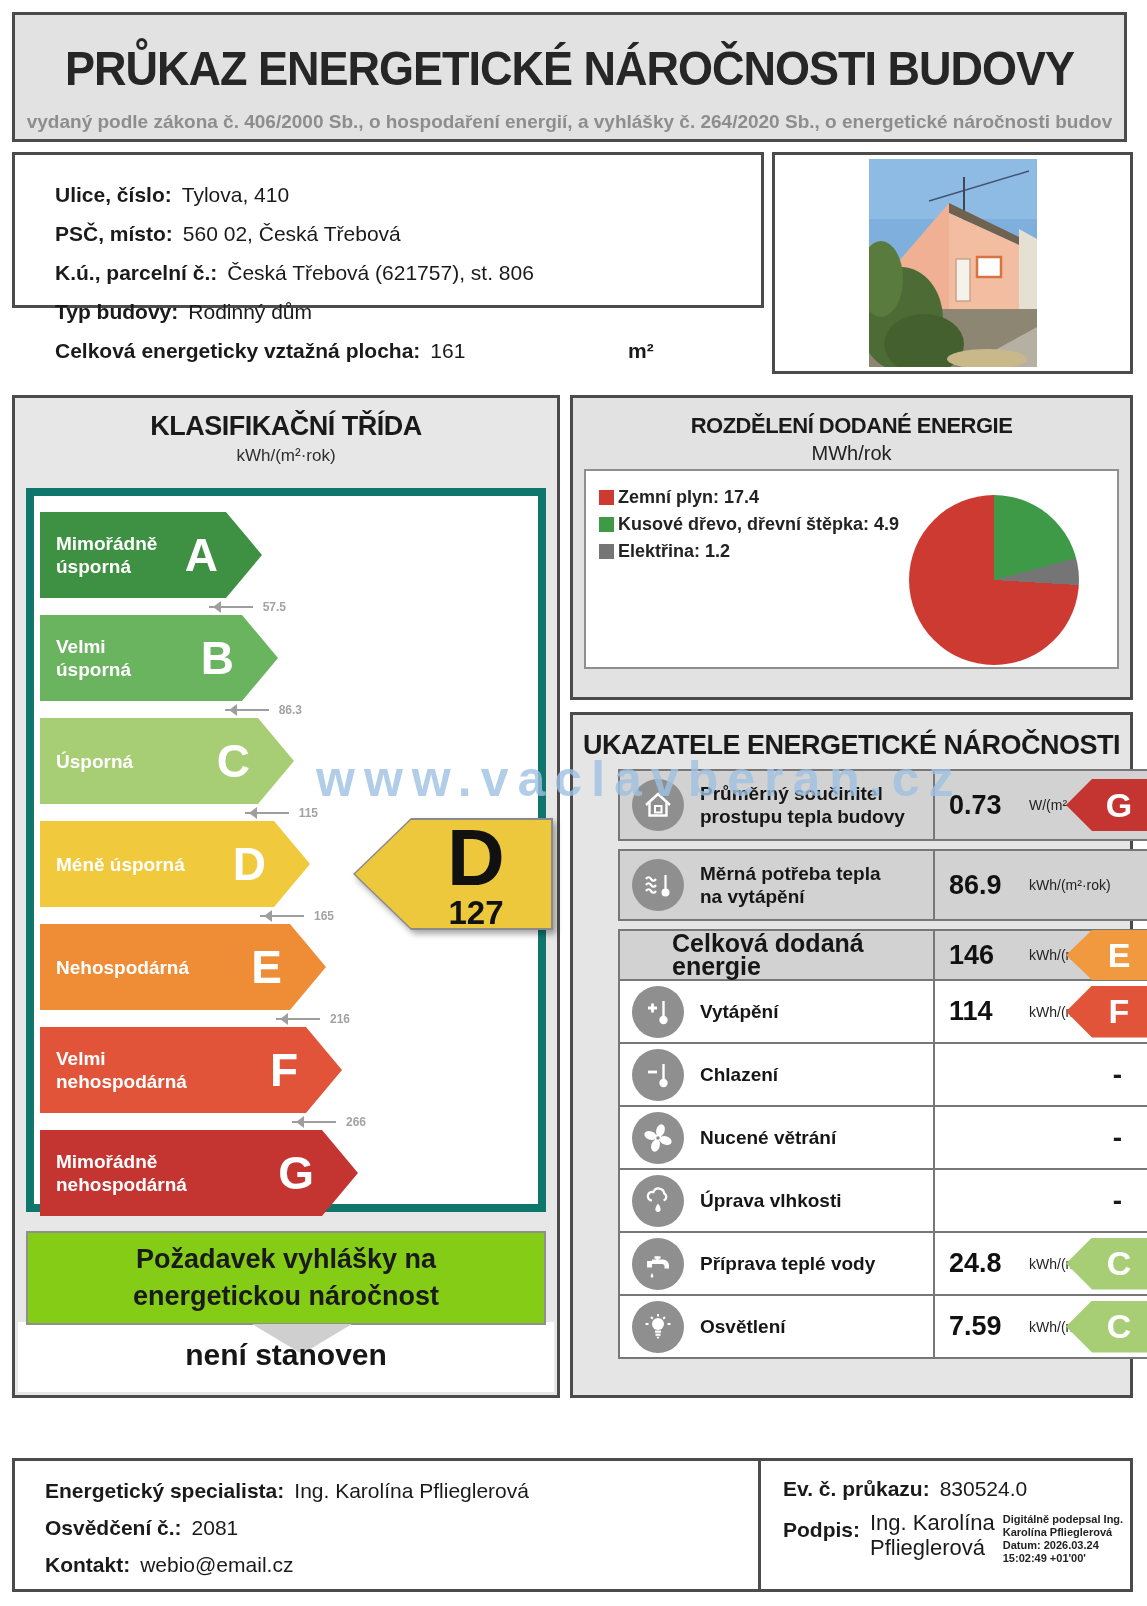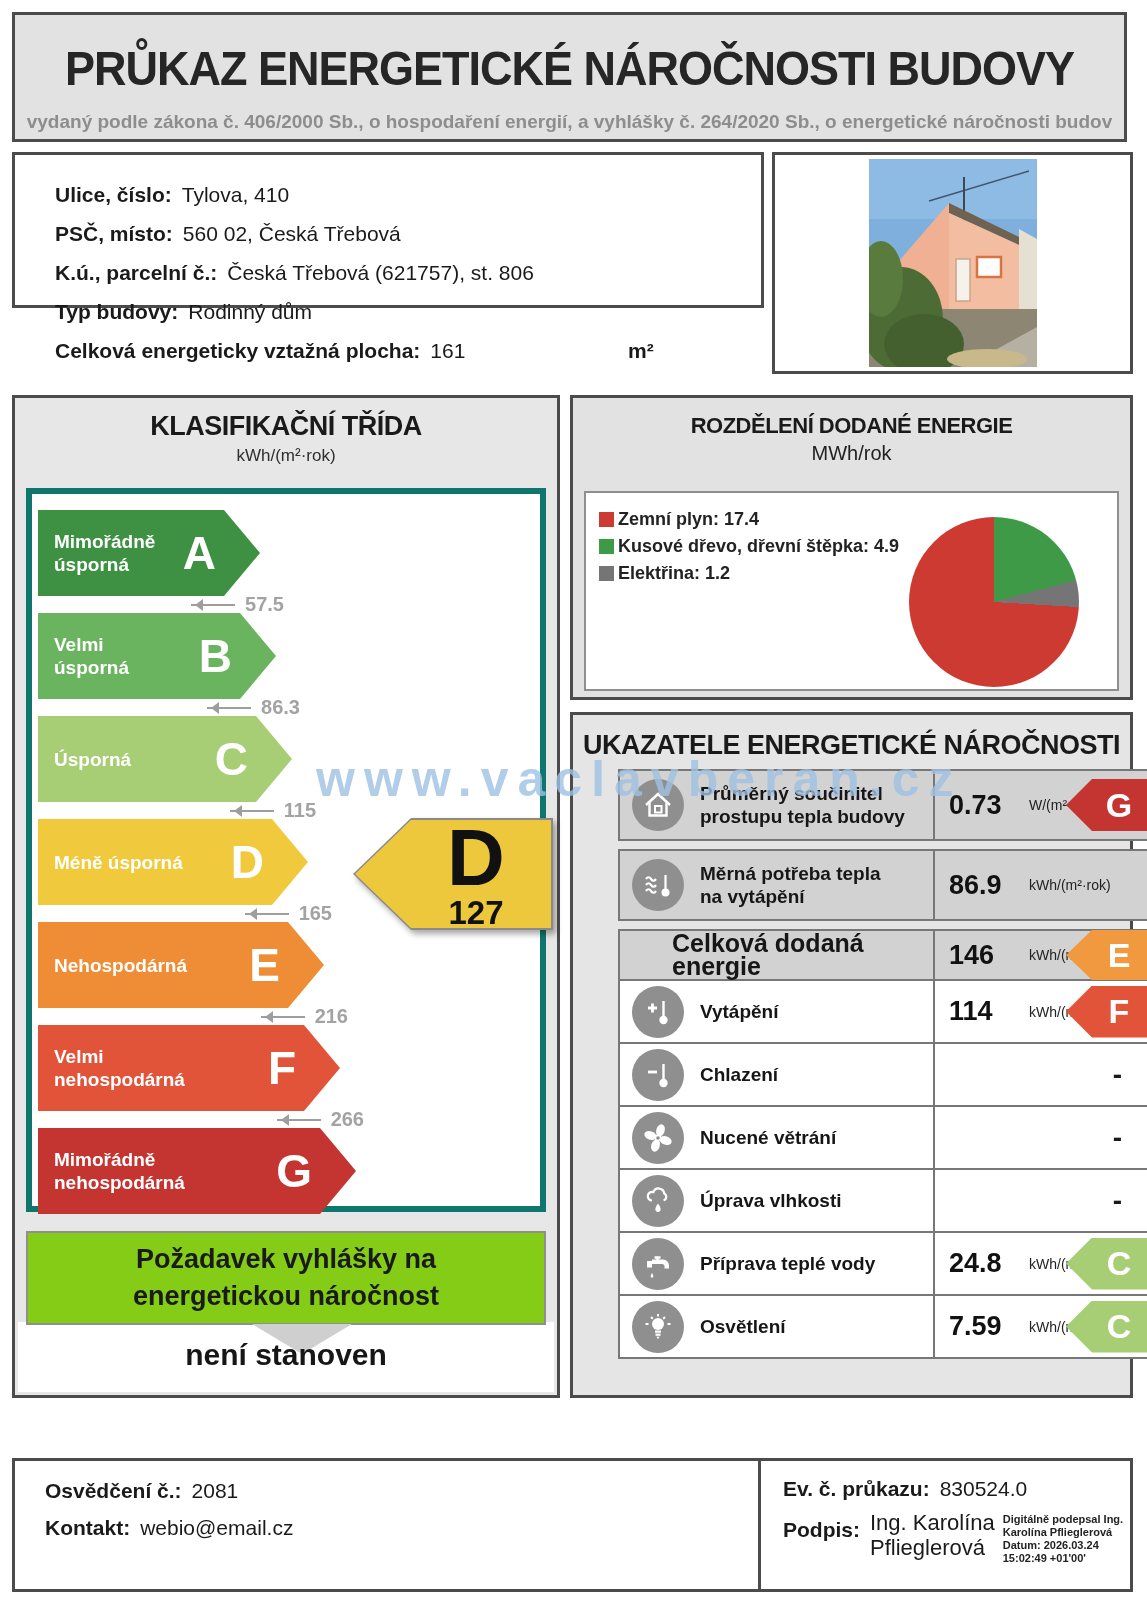--- a/index.html
+++ b/index.html
@@ -22,44 +22,44 @@
 
   
   .photo-box{left:772px;top:152px;width:361px;height:222px;display:flex;align-items:center;justify-content:center;}
 
   
   .panel{position:absolute;border:3px solid #4b4b4b;box-sizing:border-box;background:#e7e7e7;}
   .left-panel{left:12px;top:395px;width:548px;height:1003px;}
   .scale-title{text-align:center;font-size:27px;font-weight:800;margin-top:13px;letter-spacing:-0.5px;}
   .scale-sub{text-align:center;font-size:22px;font-weight:800;margin-top:2px;}
   .scale-unit{text-align:center;font-size:17px;margin-top:4px;color:#2e2e2e;}
-  .scale-box{position:absolute;left:11px;top:90px;width:520px;height:724px;background:#fff;border:6px solid #0f766e;box-sizing:border-box;padding:16px 0 8px 6px;}
+  .scale-box{position:absolute;left:11px;top:90px;width:520px;height:724px;background:#fff;border:8px solid #0f766e;box-sizing:border-box;padding:16px 0 8px 6px;}
   .arrow{position:relative;height:86px;color:#fff;clip-path:polygon(0 0,calc(100% - 36px) 0,100% 50%,calc(100% - 36px) 100%,0 100%);}
   .alabel{position:absolute;left:16px;top:50%;transform:translateY(-50%);font-size:19px;font-weight:700;line-height:23px;white-space:pre-line;}
   .aletter{position:absolute;right:44px;top:50%;transform:translateY(-50%);font-size:46px;font-weight:800;}
-  .threshold{height:17px;display:flex;justify-content:flex-end;align-items:center;gap:10px;color:#a3a3a3;font-size:20px;font-weight:700;}
+  .threshold{height:17px;display:flex;justify-content:flex-end;align-items:center;gap:10px;color:#a3a3a3;font-size:12px;font-weight:700;}
   .tarrow{width:44px;height:2px;background:#9e9e9e;position:relative;flex:none;}
   .tarrow::before{content:"";position:absolute;left:-2px;top:-5px;border:6px solid transparent;border-right:8px solid #9e9e9e;}
 
   .rating{position:absolute;left:338px;top:420px;width:200px;height:112px;z-index:6;filter:drop-shadow(3px 4px 3px rgba(0,0,0,.35));}
   .rating-shape{position:absolute;inset:0;background:#8a8a8a;clip-path:polygon(0 50%,58px 0,100% 0,100% 100%,58px 100%);}
   .rating-shape-inner{position:absolute;inset:2px;background:#edc83d;clip-path:polygon(0 50%,56px 0,100% 0,100% 100%,56px 100%);}
   .rating-letter{position:absolute;left:56px;right:10px;top:0;text-align:center;font-size:80px;line-height:80px;font-weight:800;color:#111;}
   .rating-value{position:absolute;left:56px;right:10px;top:76px;text-align:center;font-size:33px;font-weight:700;color:#111;}
 
   .req-white{position:absolute;left:3px;right:3px;bottom:3px;height:70px;background:#fff;}
   .req-band{position:absolute;left:11px;top:833px;width:520px;height:94px;background:#84cc16;border:2px solid #8f8f8f;box-sizing:border-box;text-align:center;font-size:27px;font-weight:800;padding:8px 28px 0;line-height:37px;}
   .req-tri{position:absolute;top:926px;left:237px;width:100px;height:30px;background:#cfcfcf;clip-path:polygon(0 0,100% 0,50% 100%);filter:drop-shadow(0 2px 1px rgba(0,0,0,.3));}
   .req-value{position:absolute;top:940px;left:0;width:100%;text-align:center;font-size:30px;font-weight:800;color:#161616;}
 
   
   .pie-panel{left:570px;top:395px;width:563px;height:305px;background:#e2e2e2;}
   .pie-title{text-align:center;font-size:22px;font-weight:800;margin-top:15px;letter-spacing:-0.5px;}
   .pie-unit{text-align:center;font-size:20px;margin-top:3px;color:#222;}
-  .pie-box{position:absolute;left:11px;top:93px;width:535px;height:200px;background:#fff;border:2px solid #8f8f8f;box-sizing:border-box;}
+  .pie-box{position:absolute;left:11px;top:71px;width:535px;height:200px;background:#fff;border:2px solid #8f8f8f;box-sizing:border-box;}
   .legend{position:absolute;left:13px;top:16px;}
   .litem{display:flex;align-items:center;margin-bottom:6px;font-size:18px;font-weight:700;color:#222;}
   .lsq{width:15px;height:15px;margin-right:4px;flex:none;}
   .pie{position:absolute;right:38px;top:24px;width:170px;height:170px;border-radius:50%;}
 
   
   .ind-panel{left:570px;top:712px;width:563px;height:686px;background:#e5e5e5;}
   .ind-title{text-align:center;font-size:27px;font-weight:800;margin-top:15px;letter-spacing:-0.5px;}
   #ind-rows{position:absolute;left:21px;top:54px;width:534px;margin-left:24px;}
   .irow{position:relative;background:#fff;border:2px solid #777;box-sizing:border-box;display:flex;align-items:stretch;}
@@ -395,20 +395,21 @@
           <span class="ival">7.59</span>
           <span class="iunit">kWh/(m²·rok)</span>
           <span class="itag" style="background: rgb(167, 206, 116);">C</span>
         </div>
       </div>
     </div>
 </section>
 
 <footer class="box footer-box">
   <div class="f-left" id="footer-left">
+      <div class="f-row"><span class="f-label">Energetický specialista:</span><span>Ing. Karolína Pflieglerová</span></div>
       <div class="f-row"><span class="f-label">Osvědčení č.:</span><span>2081</span></div>
       <div class="f-row"><span class="f-label">Kontakt:</span><span>webio@email.cz</span></div>
     </div>
   <div class="f-right">
     <div class="f-row">
       <span class="f-label">Ev. č. průkazu:</span><span>830524.0</span>
     </div>
     <div class="f-sign">
       <span class="f-label">Podpis:</span>
       <span class="f-sig-name">Ing. Karolína

